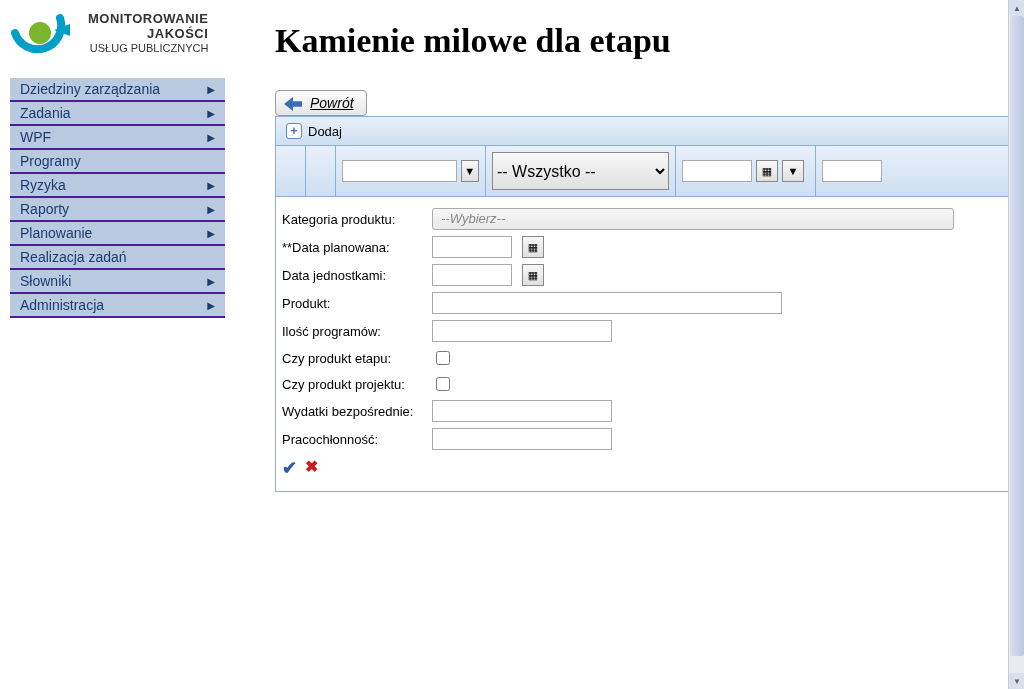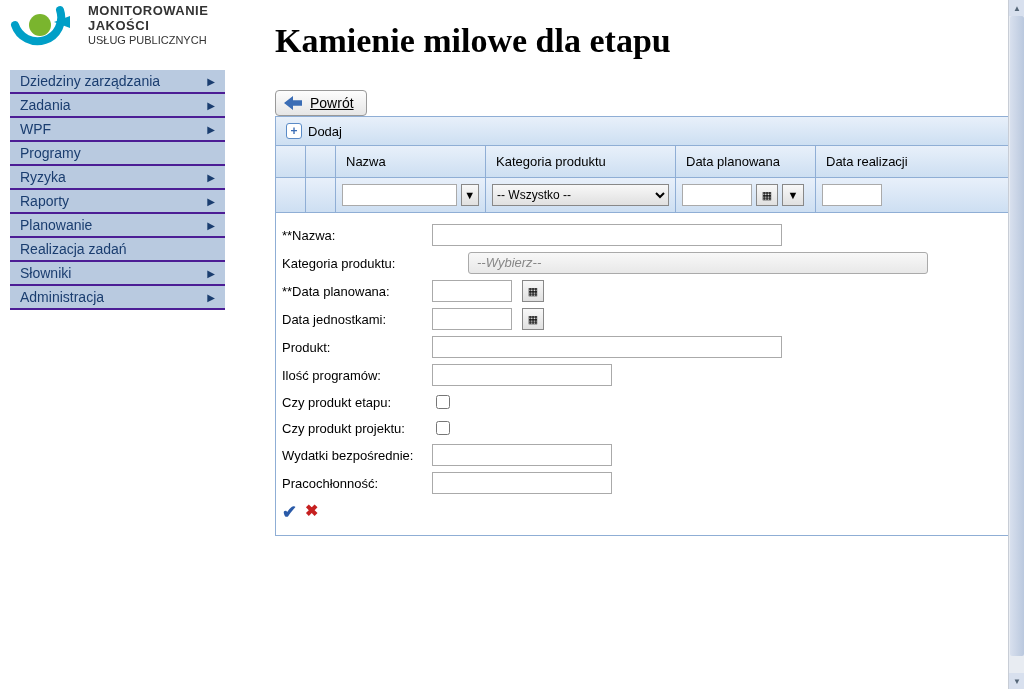--- a/index.html
+++ b/index.html
@@ -9,21 +9,22 @@
     font-size: 13px;
     background: #fff;
     color: #000;
   }
   .layout {
     display: flex;
     width: 1024px;
   }
   .sidebar {
     width: 235px;
-    padding: 0 10px;
+    padding: 8px 10px;
+    text-align: right;
   }
   .logo {
     display: flex;
     align-items: center;
     gap: 8px;
     margin-bottom: 20px;
   }
   .logo-mark {
     width: 70px;
     height: 50px;
@@ -57,30 +58,31 @@
     padding: 10px 0 0 40px;
   }
   h1 {
     font-family: "Times New Roman", serif;
     font-size: 34px;
     font-weight: bold;
     margin: 12px 0 30px 0;
   }
   .back-btn {
     display: inline-flex;
-    align-items: center;
+    align-items: flex-end;
     gap: 8px;
     background: linear-gradient(#fdfdfd, #e6e6e6);
     border: 1px solid #999;
     border-radius: 4px;
     padding: 4px 12px 4px 8px;
     font-size: 14px;
     cursor: pointer;
     text-decoration: underline;
     color: #000;
+    font-style: italic;
   }
   .back-btn .arrow-icon {
     width: 18px; height: 14px;
     background: #3b6db5;
     clip-path: polygon(0 50%, 50% 0, 50% 30%, 100% 30%, 100% 70%, 50% 70%, 50% 100%);
   }
   .task-heading {
     font-family: "Times New Roman", serif;
     font-size: 19px;
     font-weight: bold;
@@ -137,24 +139,24 @@
     align-items: center;
   }
   .grid-filter input[type=text] {
     width: 100%;
     height: 22px;
     border: 1px solid #aaa;
     padding: 0 4px;
   }
   .grid-filter select {
     width: 100%;
-    height: 22px;
+    height: 38px;
     border: 1px solid #888;
     background: linear-gradient(#f8f8f8,#e0e0e0);
-    font-size: 12px;
+    font-size: 16px;
   }
   .filter-btn, .cal-btn {
     width: 22px; height: 22px;
     border: 1px solid #888;
     background: linear-gradient(#f8f8f8,#e0e0e0);
     display: inline-flex; align-items: center; justify-content: center;
     font-size: 11px;
     cursor: pointer;
   }
   .form-table {
@@ -173,29 +175,28 @@
   .form-input {
     border: 1px solid #aaa;
     height: 22px;
     padding: 0 6px;
     font-size: 12px;
   }
   .w-lg { width: 350px; }
   .w-md { width: 180px; }
   .w-sm { width: 80px; }
   .select-placeholder {
-    width: 460px;
+    width: 522px;
     height: 22px;
     border: 1px solid #aaa;
     background: linear-gradient(#f8f8f8,#e8e8e8);
     color: #888;
     font-style: italic;
     padding: 2px 8px;
     border-radius: 3px;
-    margin-left: 36px;
   }
   .checkbox {
     width: 14px; height: 14px;
   }
   .action-icons {
     display: flex;
     gap: 8px;
     padding: 4px 6px;
   }
   .check-icon {
@@ -301,28 +302,20 @@
       <span class="arrow-icon"></span>
       <span>Powrót</span>
     </button>
 
 
     <div class="grid-panel">
       <div class="grid-toolbar">
         <span class="add-icon">+</span>
         <span style="font-weight:normal;">Dodaj</span>
       </div>
-      <div class="grid-header">
-        <div class="col col-spacer1"></div>
-        <div class="col col-spacer2"></div>
-        <div class="col col-nazwa">Nazwa</div>
-        <div class="col col-kat">Kategoria produktu</div>
-        <div class="col col-dataplan">Data planowana</div>
-        <div class="col col-datareal">Data realizacji</div>
-      </div>
       <div class="grid-filter">
         <div class="col col-spacer1"></div>
         <div class="col col-spacer2"></div>
         <div class="col col-nazwa">
           <input type="text" style="">
           <span class="filter-btn">▼</span>
         </div>
         <div class="col col-kat">
           <select>
             <option>-- Wszystko --</option>
@@ -333,24 +326,20 @@
           <span class="cal-btn">▦</span>
           <span class="filter-btn">▼</span>
         </div>
         <div class="col col-datareal" style="border-right:none">
           <input type="text" style="width: 60px;">
         </div>
       </div>
 
       <div class="form-table">
         <div class="form-row">
-          <div class="form-label">**Nazwa:</div>
-          <input class="form-input w-lg" style="">
-        </div>
-        <div class="form-row">
           <div class="form-label">Kategoria produktu:</div>
           <div class="select-placeholder">--Wybierz--</div>
         </div>
         <div class="form-row">
           <div class="form-label">**Data planowana:</div>
           <input class="form-input w-sm" style="">
           <span class="cal-btn">▦</span>
         </div>
         <div class="form-row">
           <div class="form-label">Data jednostkami:</div>

